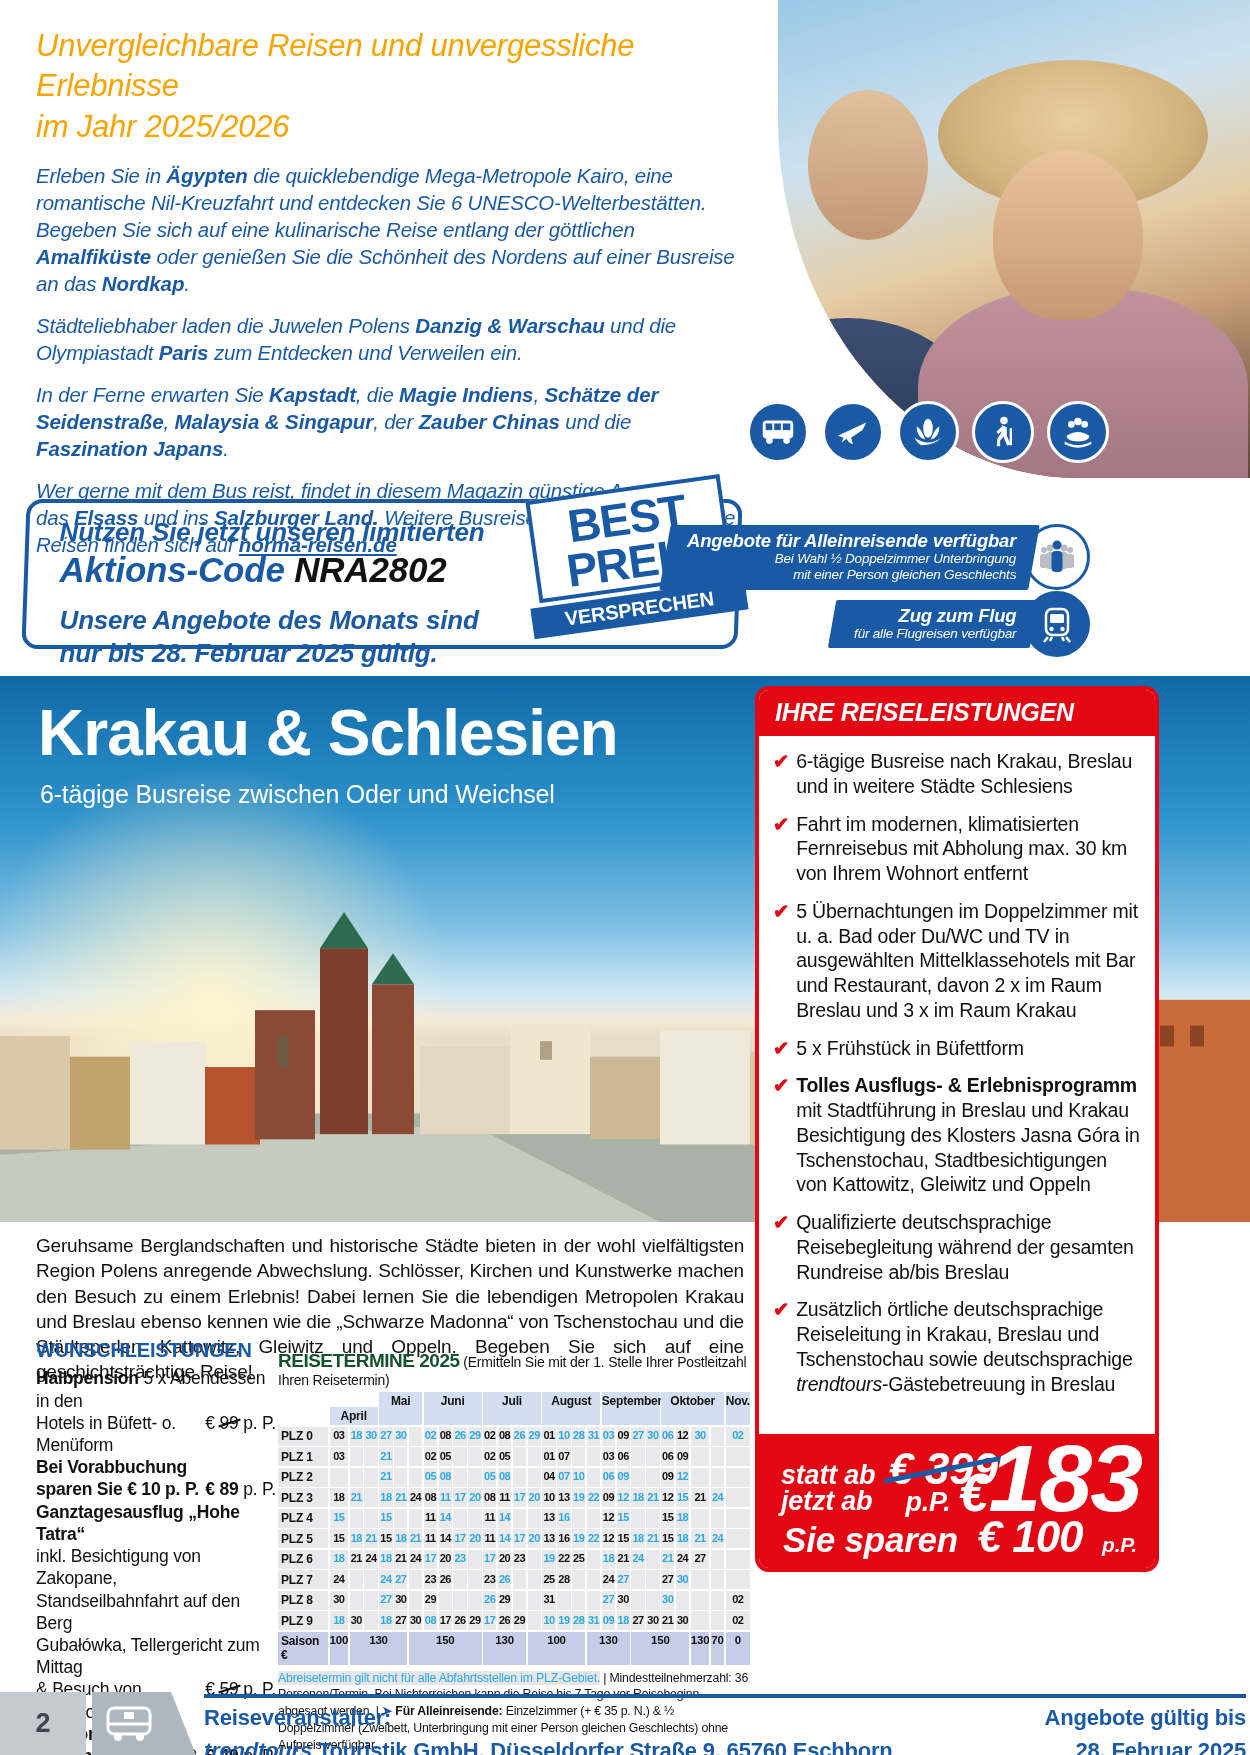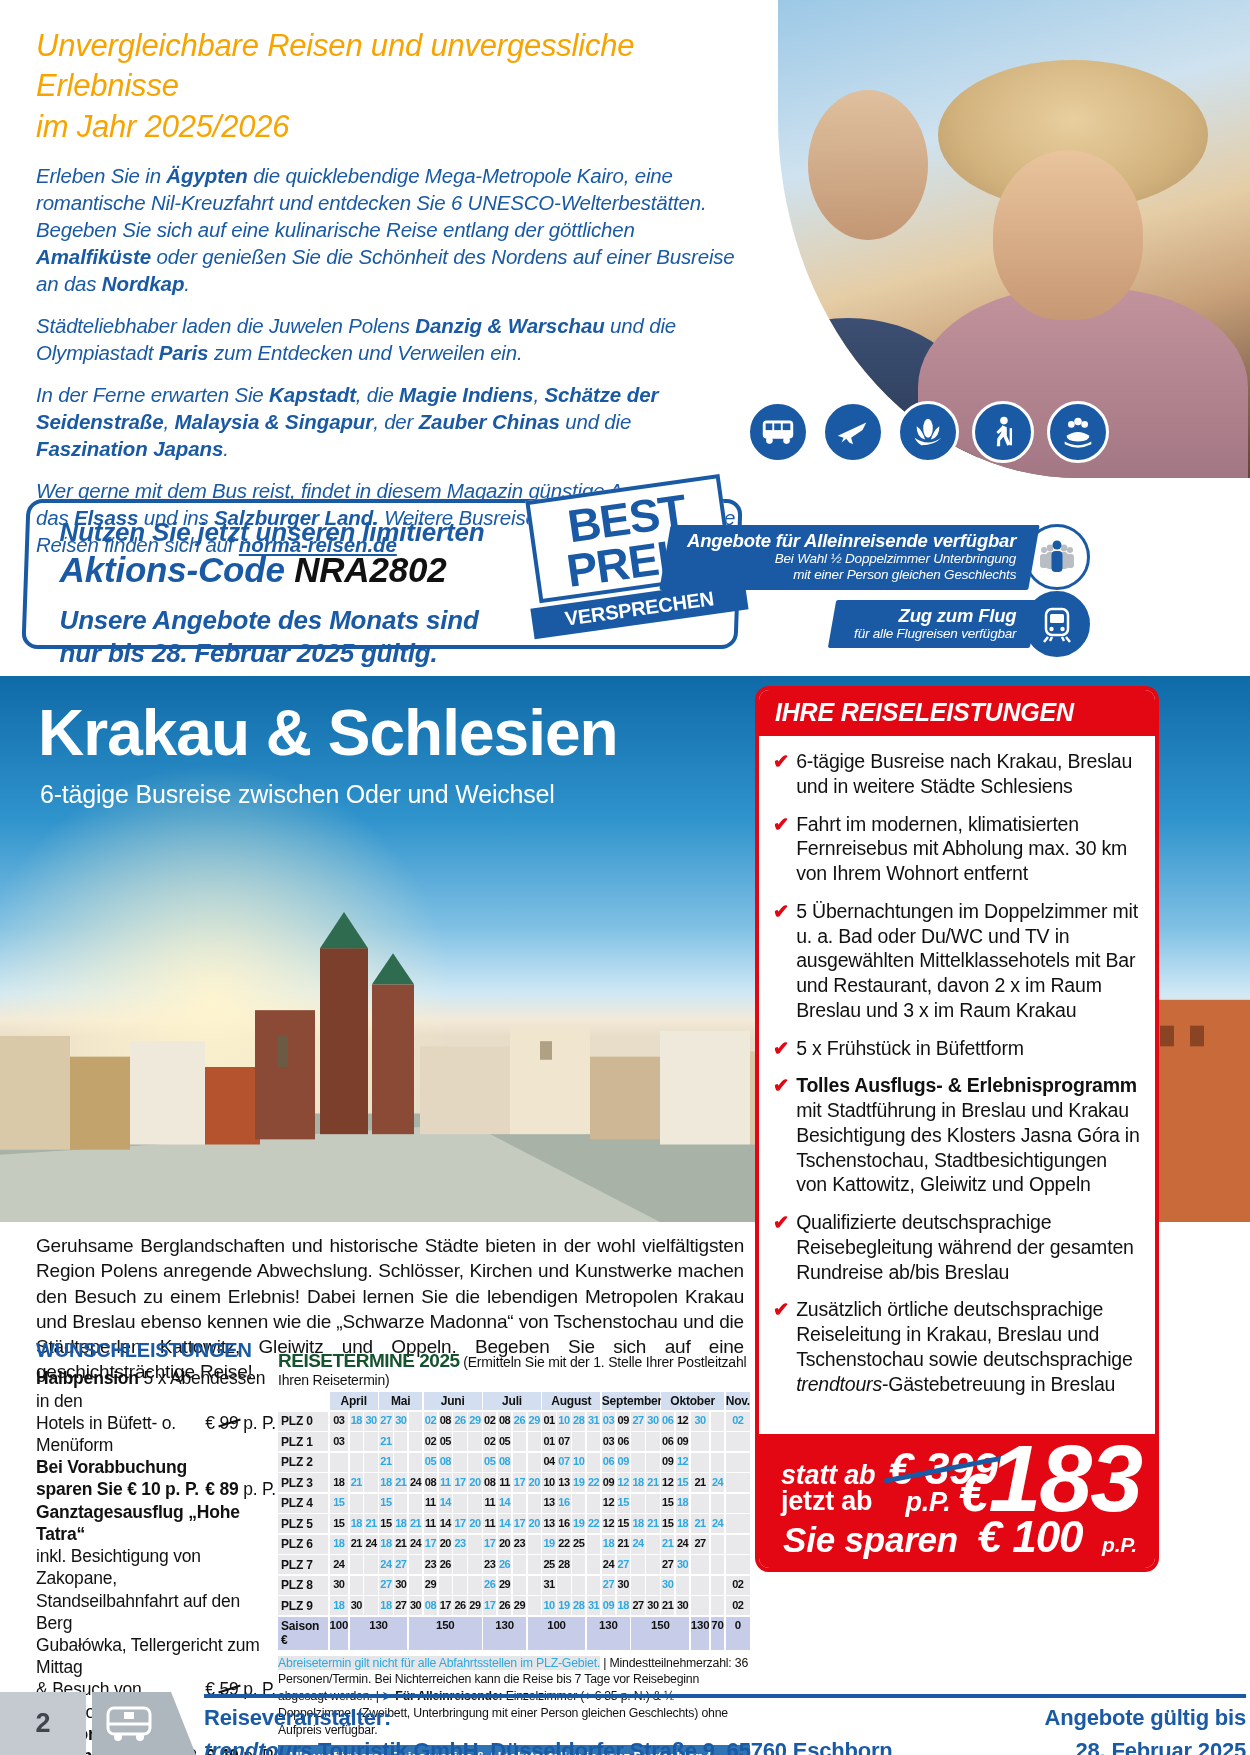--- a/index.html
+++ b/index.html
@@ -65,21 +65,21 @@
   #panel-header{background:#E30613;color:#fff;font-weight:bold;font-style:italic;font-size:25px;
       padding:8px 16px 9px;}
   #rl-items{padding:13px 14px 0 14px;}
   .rl-item{display:flex;gap:7px;margin-bottom:13px;font-size:19.5px;line-height:1.27;}
   .rl-check{color:#E30613;font-weight:bold;flex:0 0 auto;}
   #price-box{margin-top:auto;background:#E30613;color:#fff;position:relative;height:134px;flex:0 0 auto;}
   #statt-row{position:absolute;top:10px;left:22px;font-style:italic;font-weight:bold;font-size:27px;}
   #old-price{font-size:44px;position:relative;margin-left:6px;}
   #old-price::after{content:"";position:absolute;left:-6px;right:-6px;top:46%;height:5px;background:#1A5AA5;
       transform:rotate(-11deg);border-radius:2px;}
-  #jetzt-row{position:absolute;top:52px;left:22px;font-weight:bold;font-size:27px;}
+  #jetzt-row{position:absolute;top:52px;left:22px;font-style:italic;font-weight:bold;font-size:27px;}
   #big-price{position:absolute;top:2px;right:14px;display:flex;align-items:baseline;font-weight:bold;font-style:italic;}
   #big-pp{font-size:27px;}
   #big-eur{font-size:54px;margin-left:8px;}
   #big-val{font-size:95px;line-height:.9;letter-spacing:-2px;}
   #save-row{position:absolute;bottom:6px;left:24px;right:18px;display:flex;justify-content:space-between;
       align-items:baseline;}
   #save-label{font-style:italic;font-weight:bold;font-size:35px;}
   #save-val{font-weight:bold;font-size:44px;font-style:italic;letter-spacing:-1px;}
   #save-pp{font-weight:bold;font-size:21px;font-style:italic;}
   
@@ -382,21 +382,21 @@
         </div>
       </div>
   </div>
 
   <div id="termine">
     <div id="termine-title">
       <span class="red">REISETERMINE 2025</span><span> (Ermitteln Sie mit der 1. Stelle Ihrer Postleitzahl Ihren Reisetermin)</span>
     </div>
     <div id="termine-grid">
         <div class="corner"></div>
-        <div class="month-h" style="grid-column: span 3;">April</div>
+        <div class="month-h" style="grid-column: span 3; margin-top: 15px;">April</div>
         <div class="month-h" style="grid-column: span 3;">Mai</div>
         <div class="month-h" style="grid-column: span 4;">Juni</div>
         <div class="month-h" style="grid-column: span 4;">Juli</div>
         <div class="month-h" style="grid-column: span 4;">August</div>
         <div class="month-h" style="grid-column: span 4;">September</div>
         <div class="month-h" style="grid-column: span 4;">Oktober</div>
         <div class="month-h" style="grid-column: span 1;">Nov.</div>
         <div class="plz">PLZ 0</div>
         <div class="dc">03</div>
         <div class="dc c">18</div>

